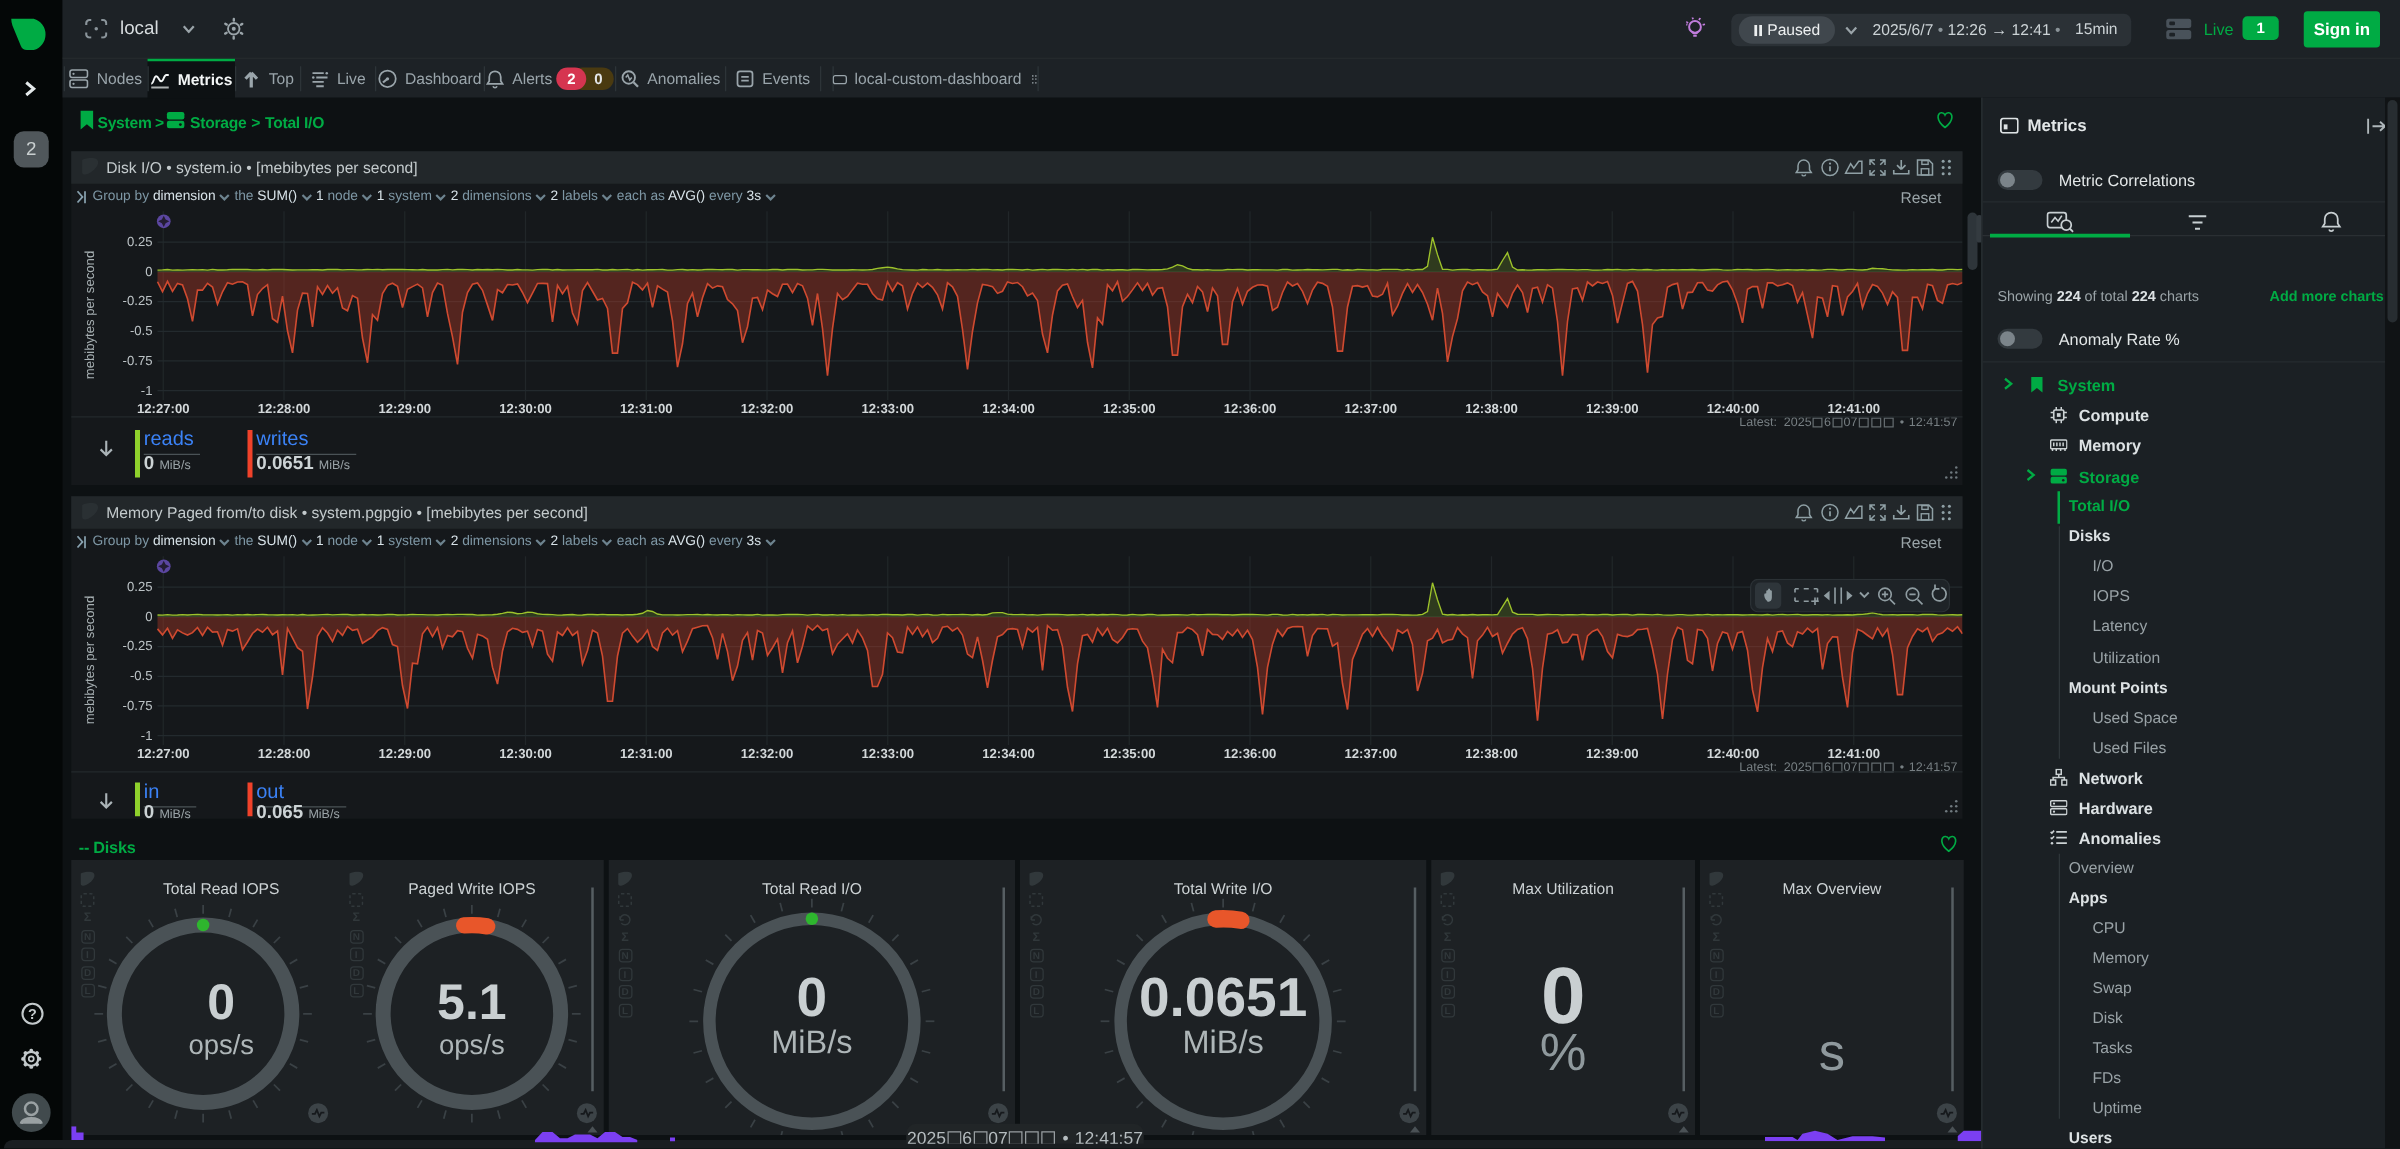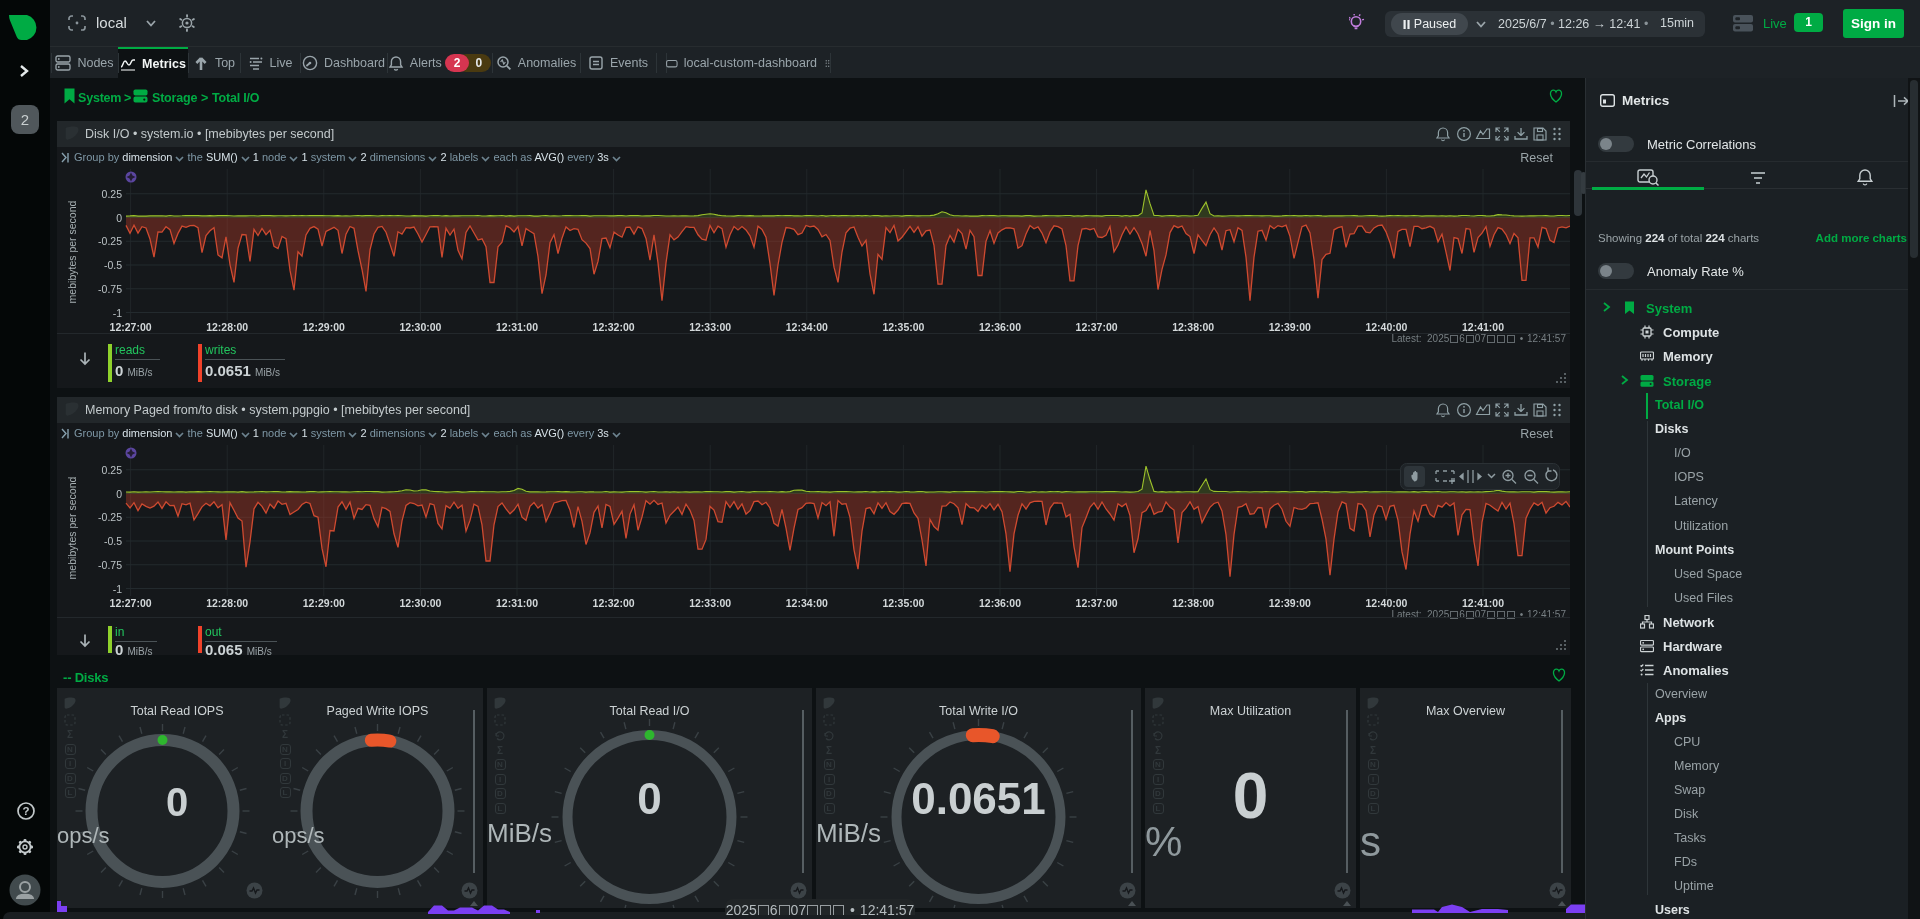--- a/index.html
+++ b/index.html
@@ -20,28 +20,28 @@
 .toolline{position:absolute;left:17px;top:4px;white-space:nowrap}
 .chipb{color:#d7e2e8}
 .reset{position:absolute;right:17px;top:4px;color:#9aa4a8;font-size:12.5px}
 .ylab{position:absolute;color:#bcc3c6;font-size:10.5px;text-align:right;width:40px;transform:translateY(-50%)}
 .xlab{position:absolute;color:#d3d8da;font-size:10.5px;font-weight:bold;white-space:nowrap;transform:translateX(-50%)}
 .latest{position:absolute;color:#777f83;font-size:10px;white-space:nowrap}
 .yname{position:absolute;color:#a7b0b3;font-size:10.5px;transform:rotate(-90deg);
   transform-origin:center;white-space:nowrap}
 .leg-item{position:absolute}
 .leg-bar{position:absolute;left:0;top:1px;width:4px;height:34px}
-.leg-name{position:absolute;left:7px;top:0;font-size:12px;color:#22c55e;
+.leg-name{position:absolute;left:7px;top:0;font-size:16px;color:#3b82f6;
   border-bottom:1px solid #4a5256;padding-bottom:2px}
 .leg-val{position:absolute;left:7px;font-size:15px;font-weight:bold;color:#ccd3d5;white-space:nowrap}
 .leg-unit{font-size:10px;font-weight:normal;color:#9aa3a7}
 .card{position:absolute;background:#1d2124}
 .ctitle{position:absolute;left:0;top:16px;width:100%;text-align:center;color:#ccd2d4;font-size:12.5px}
 .cval{position:absolute;left:0;width:100%;text-align:center;font-weight:bold;color:#c9cfd1}
-.cunit{position:absolute;left:0;width:100%;color:#aeb6b8}
+.cunit{position:absolute;left:0;width:100%;text-align:center;color:#aeb6b8}
 .cscroll{position:absolute;width:2px;background:#565e62}
 .icol{position:absolute;left:6px;top:9px;width:14px;color:#31383b;
   display:flex;flex-direction:column;align-items:center;gap:3.5px}
 .lt{border:1px solid #31383b;border-radius:3px;width:11px;height:11px;line-height:9px;
   text-align:center;font-size:8px;font-weight:bold}
 #sidebar{position:absolute;left:1585px;top:78px;width:335px;height:841px;background:#1b2024;
   border-left:1px solid #2a3034}
 .srow{position:absolute;color:#e2e6e7;font-size:13px;white-space:nowrap}
 .toggle{position:absolute;width:36px;height:16px;background:#333a3f;border-radius:8px}
 .toggle i{position:absolute;left:2px;top:2px;width:12px;height:12px;border-radius:50%;background:#7b848a}
@@ -622,20 +622,21 @@
         <line x1="36.2" y1="163.0" x2="30.2" y2="166.5" stroke="#3a4145" stroke-width="1.4"></line>
         <line x1="28.2" y1="143.7" x2="21.5" y2="145.5" stroke="#3a4145" stroke-width="1.4"></line>
         <line x1="25.5" y1="123.0" x2="18.5" y2="123.0" stroke="#3a4145" stroke-width="1.4"></line>
         <line x1="28.2" y1="102.3" x2="21.5" y2="100.5" stroke="#3a4145" stroke-width="1.4"></line>
         <line x1="36.2" y1="83.0" x2="30.2" y2="79.5" stroke="#3a4145" stroke-width="1.4"></line>
         <line x1="48.9" y1="66.4" x2="44.0" y2="61.5" stroke="#3a4145" stroke-width="1.4"></line>
         <line x1="65.5" y1="53.7" x2="62.0" y2="47.7" stroke="#3a4145" stroke-width="1.4"></line>
         <line x1="84.8" y1="45.7" x2="83.0" y2="39.0" stroke="#3a4145" stroke-width="1.4"></line>
         <path d="M99.3,52.3 A71.0,71.0 0 0 1 117.8,53.1" stroke="#e8562a" stroke-width="13" fill="none" stroke-linecap="round"></path>
       </svg>
+      <div class="cval" style="top:92px;font-size:40px">5.1</div>
       <div class="cunit" style="top:135px;font-size:22px">ops/s</div>
       <svg class="abs" style="left:189px;top:194px" width="17" height="17" viewBox="0 0 17 17">
         <circle cx="8.5" cy="8.5" r="8" fill="#3c4347"></circle>
         <path d="M3.5,9 h2.5 l1.5,-3 l2,5 l1.5,-3 h2.5" stroke="#16191c" stroke-width="1.4" fill="none"></path>
       </svg>
       <div class="abs" style="right:5px;bottom:2px;width:0;height:0;border-left:4px solid transparent;border-right:4px solid transparent;border-bottom:5px solid #4a5155"></div>
     </div>
     <div class="card" style="left:487px;top:688px;width:325px;height:220px">
       <div class="ctitle">Total Read I/O</div>
       <div class="icol">

